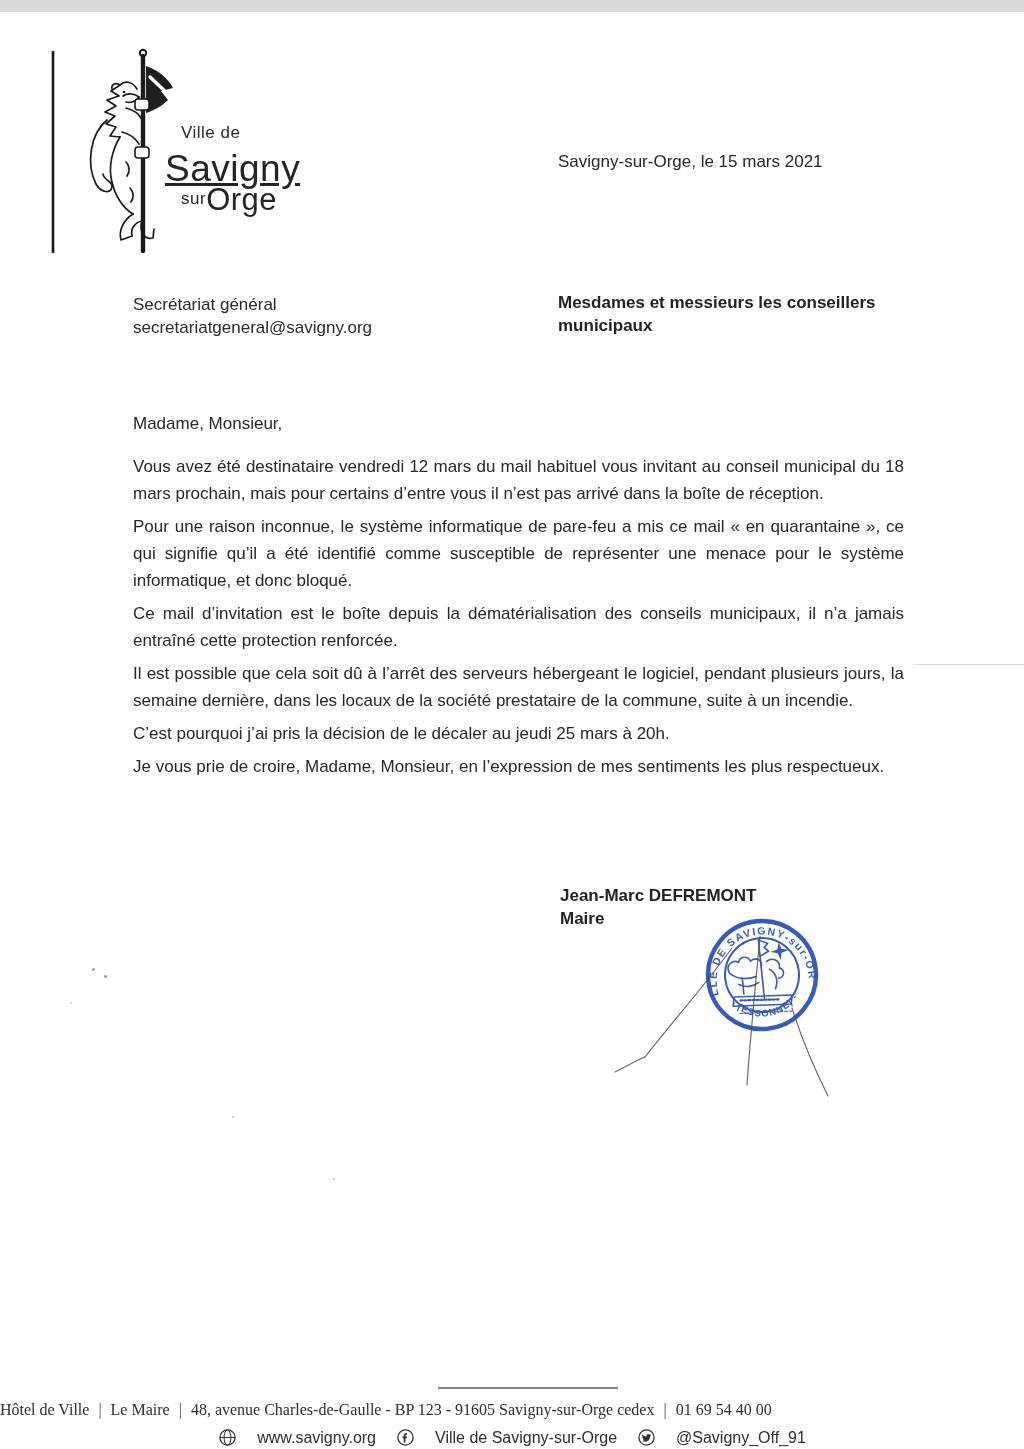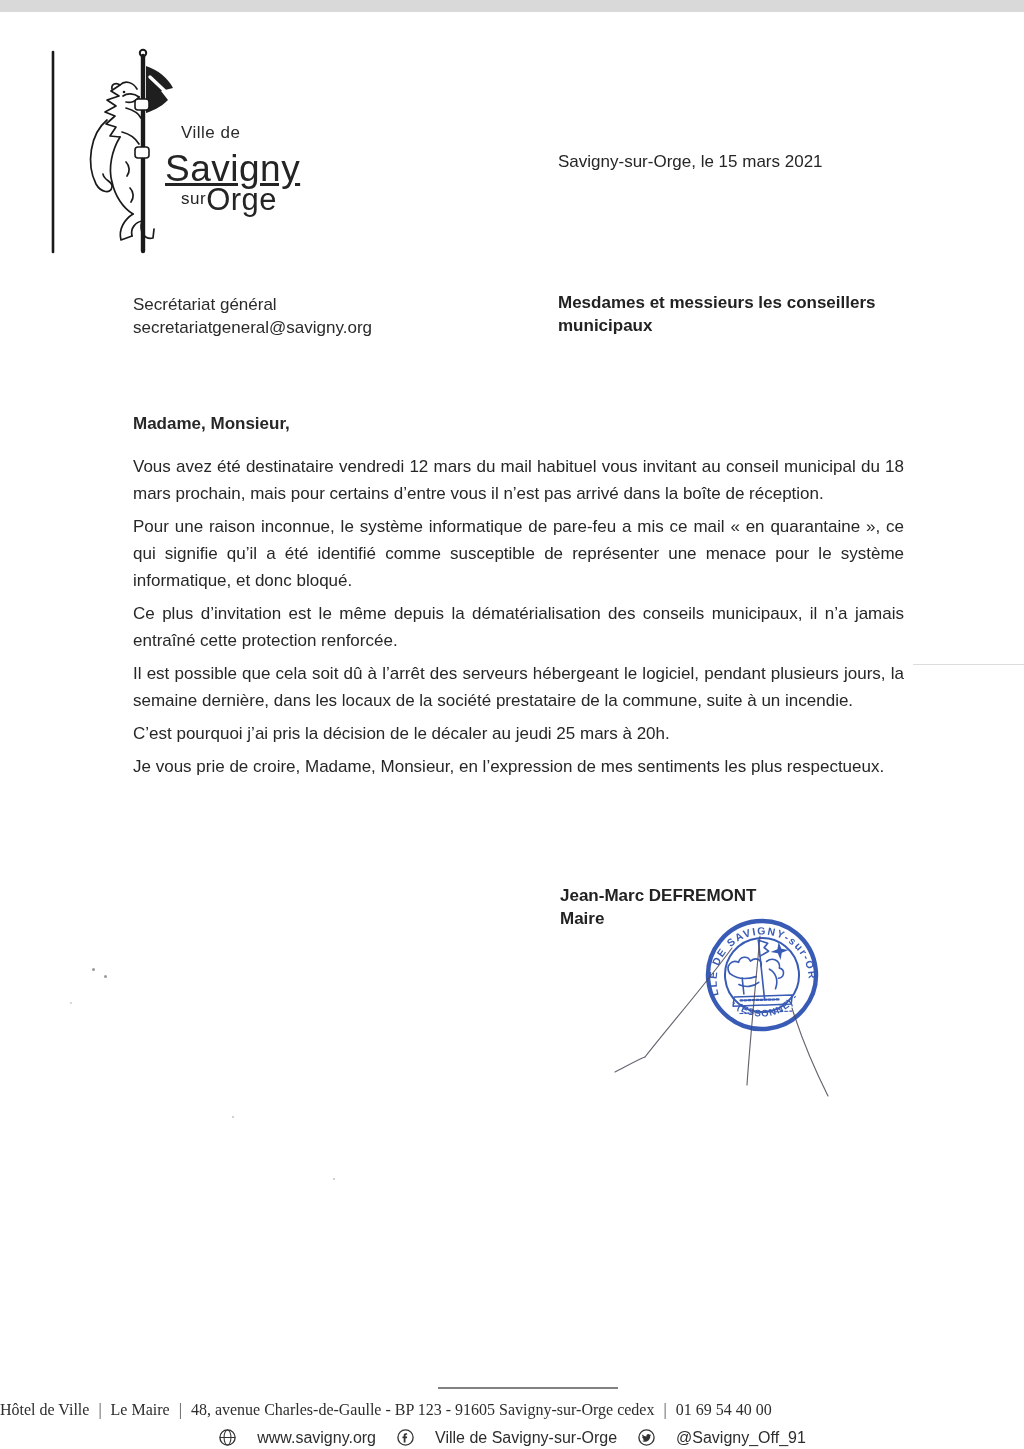--- a/index.html
+++ b/index.html
@@ -18,21 +18,21 @@
   .logo-sub .small { font-size:17px; vertical-align:6px; letter-spacing:.5px; }
   .logo-sub .big   { font-size:31px; letter-spacing:.5px; }
 
   
   .dateline { left:558px; top:140px; font-size:17px; }
   .sender   { left:133px; top:281px; font-size:17px; line-height:23px; color:#2a2a2a; }
   .recipient{ left:558px; top:279px; font-size:17px; font-weight:bold; line-height:23px; color:#222; }
 
   
   .body-block { left:133px; top:398px; width:771px; font-size:17px; line-height:27px; color:#272727; }
-  .body-block .salutation { margin:0 0 16px 0;font-weight:bold; }
+  .body-block .salutation { margin:0 0 16px 0; }
   .body-block p { margin:0 0 6px 0; text-align:justify; }
   .body-block p.no-just { text-align:left; }
 
   
   .sig-block { left:560px; top:872px; font-size:17px; font-weight:bold; line-height:23px; color:#222; }
   .stamp-svg { left:610px; top:888px; }
 
   
   .footer-divider { left:438px; top:1375px; width:180px; height:2px; background:#828282; }
   .footer-line1 { left:0; top:1389px; width:1024px; text-align:left; font-size:16px; color:#2d2d2d;font-family:Liberation Serif, serif; }
@@ -90,21 +90,21 @@
 
   <div class="abs recipient">
     <div>Mesdames et messieurs les conseillers</div>
     <div>municipaux</div>
   </div>
 
   <div class="abs body-block">
     <p class="salutation">Madame, Monsieur,</p>
     <p>Vous avez été destinataire vendredi 12 mars du mail habituel vous invitant au conseil municipal du 18 mars prochain, mais pour certains d’entre vous il n’est pas arrivé dans la boîte de réception.</p>
     <p>Pour une raison inconnue, le système informatique de pare-feu a mis ce mail « en quarantaine », ce qui signifie qu’il a été identifié comme susceptible de représenter une menace pour le système informatique, et donc bloqué.</p>
-    <p>Ce plus d’invitation est le même depuis la dématérialisation des conseils municipaux, il n’a jamais entraîné cette protection renforcée.</p>
+    <p>Ce mail d’invitation est le boîte depuis la dématérialisation des conseils municipaux, il n’a jamais entraîné cette protection renforcée.</p>
     <p>Il est possible que cela soit dû à l’arrêt des serveurs hébergeant le logiciel, pendant plusieurs jours, la semaine dernière, dans les locaux de la société prestataire de la commune, suite à un incendie.</p>
     <p class="no-just">C’est pourquoi j’ai pris la décision de le décaler au jeudi 25 mars à 20h.</p>
     <p class="no-just">Je vous prie de croire, Madame, Monsieur, en l’expression de mes sentiments les plus respectueux.</p>
   </div>
 
   <div class="abs sig-block">
     <div>Jean-Marc DEFREMONT</div>
     <div>Maire</div>
   </div>
 

